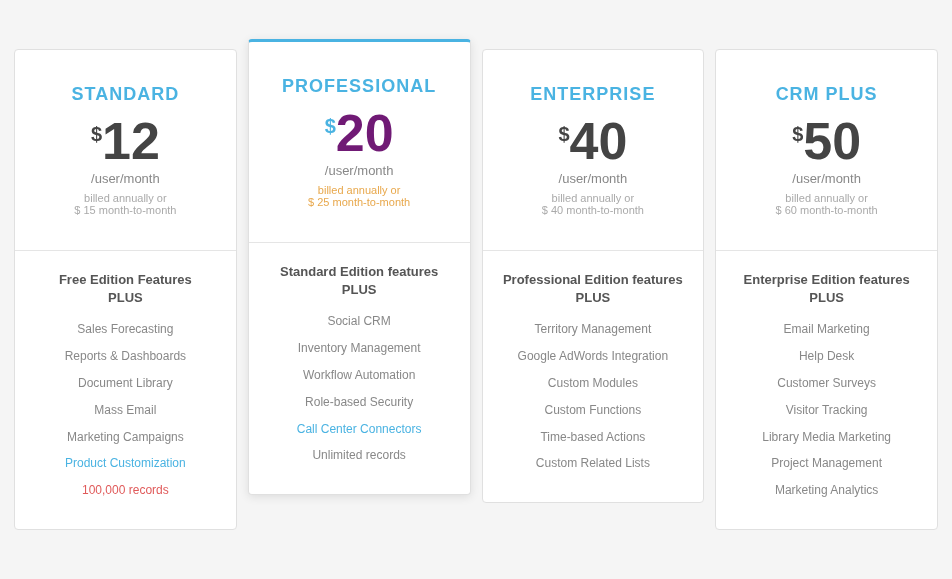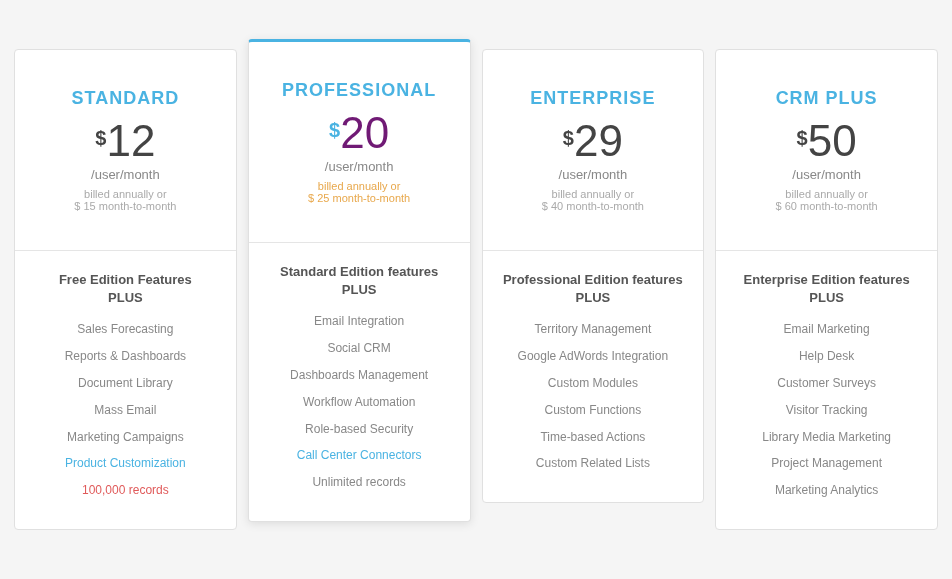--- a/index.html
+++ b/index.html
@@ -55,24 +55,24 @@
       justify-content: center;
       margin-bottom: 4px;
     }
     .price-dollar-sign {
       font-size: 20px;
       color: #444;
       margin-top: 8px;
       font-weight: bold;
     }
     .price-amount {
-      font-size: 44px;
+      font-size: 52px;
       line-height: 1;
       color: #444;
-      font-weight: 400;
+      font-weight: 700;
     }
     .plan-card.featured .price-amount {
       color: #701a75;
     }
     .plan-card.featured .price-dollar-sign {
       color: #4ab3e2;
     }
     .price-period {
       font-size: 13px;
       color: #888;
@@ -147,35 +147,34 @@
         <div class="plan-price-row">
           <span class="price-dollar-sign">$</span>
           <span class="price-amount">20</span>
         </div>
         <div class="price-period">/user/month</div>
         <div class="price-billing">billed annually or<br>$ 25 month-to-month</div>
       </div>
       <hr class="plan-divider">
       <div class="plan-features">
         <div class="features-title">Standard Edition features<br>PLUS</div>
-        <div class="feature-item">Email Integration</div>
         <div class="feature-item">Social CRM</div>
-        <div class="feature-item">Dashboards Management</div>
+        <div class="feature-item">Inventory Management</div>
         <div class="feature-item">Workflow Automation</div>
         <div class="feature-item">Role-based Security</div>
         <div class="feature-item highlight">Call Center Connectors</div>
         <div class="feature-item">Unlimited records</div>
       </div>
     </div>
     <div class="plan-card">
       <div class="plan-header">
         <div class="plan-name">ENTERPRISE</div>
         <div class="plan-price-row">
           <span class="price-dollar-sign">$</span>
-          <span class="price-amount">29</span>
+          <span class="price-amount">40</span>
         </div>
         <div class="price-period">/user/month</div>
         <div class="price-billing">billed annually or<br>$ 40 month-to-month</div>
       </div>
       <hr class="plan-divider">
       <div class="plan-features">
         <div class="features-title">Professional Edition features<br>PLUS</div>
         <div class="feature-item">Territory Management</div>
         <div class="feature-item">Google AdWords Integration</div>
         <div class="feature-item">Custom Modules</div>

